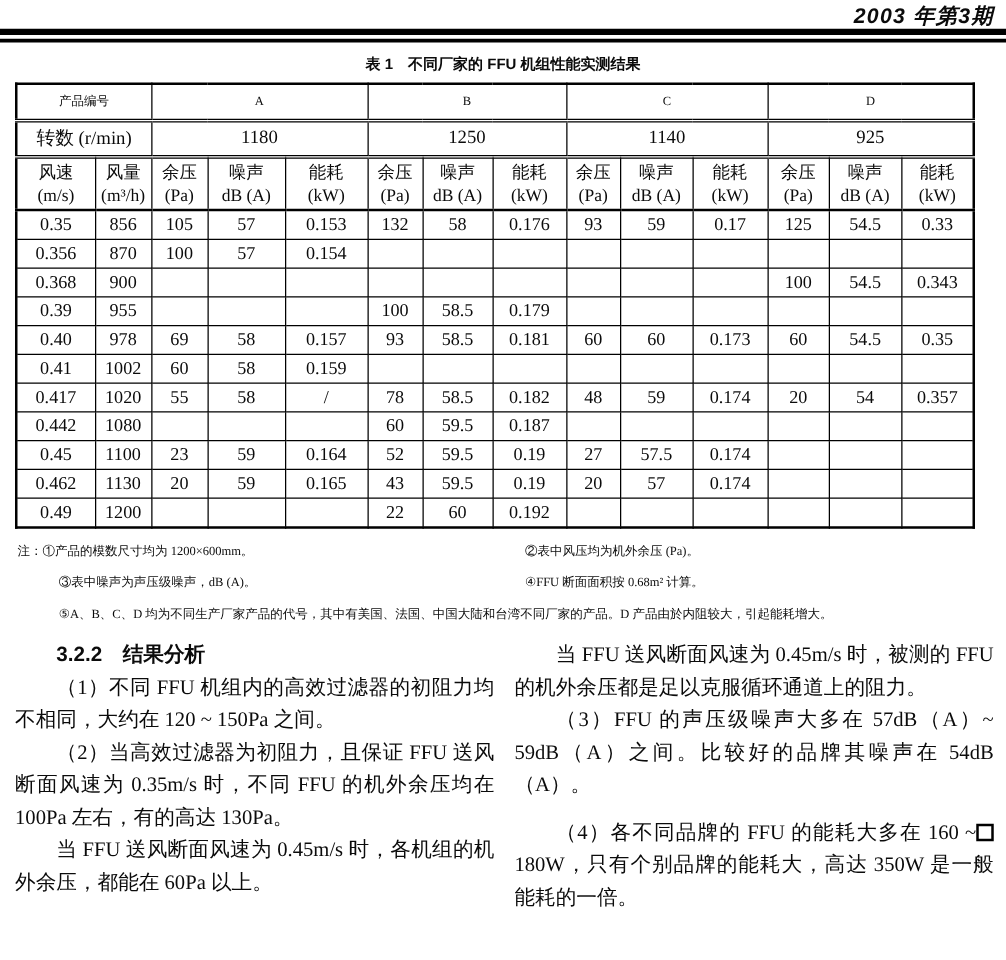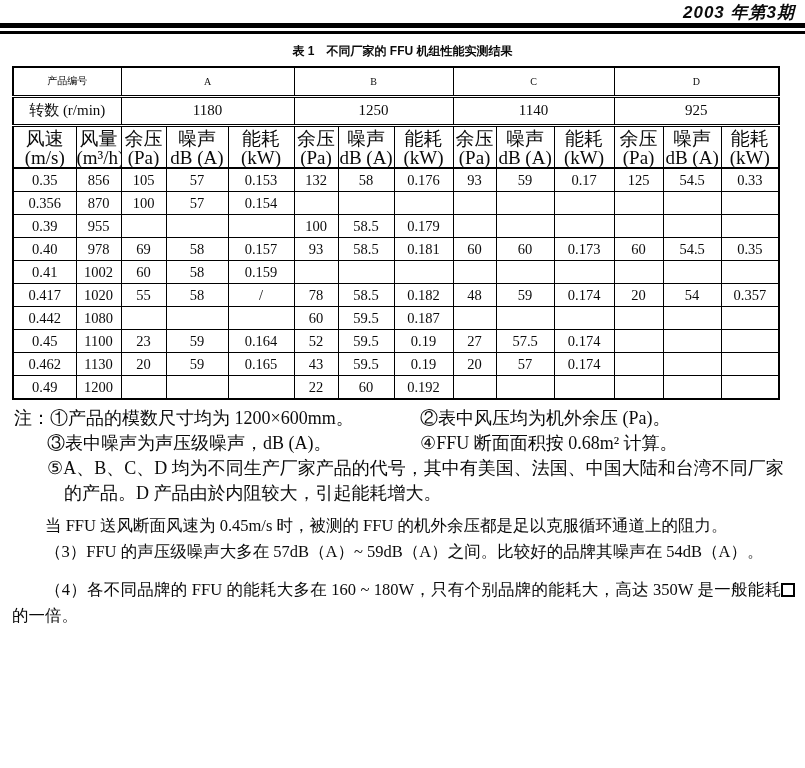--- a/index.html
+++ b/index.html
@@ -33,25 +33,25 @@
   
   table.results {
     border-collapse:collapse; table-layout:fixed;
     margin-left:12px; width:766px;
     border:2px solid #000;
     text-align:center; font-size:15px;
   }
   table.results td { border:1px solid #000; padding:0; overflow:hidden; }
   thead tr.hrow1 td { height:29px; border-bottom:3px double #000; font-size:10px; }
   thead tr.hrow2 td { height:29px; border-bottom:3px double #000; }
-  thead tr.hrow3 td { height:41px; border-bottom:2px solid #000; font-size:19px; line-height:19px; padding-top:2px; }
+  thead tr.hrow3 td { height:41px; border-bottom:2px solid #000; font-size:14px; line-height:19px; padding-top:2px; }
   tbody td { height:22px; line-height:22px; font-size:14.5px; }
 
   
-  .notes { margin:6px 0 0 14px; width:780px; font-size:18px; line-height:25px; }
+  .notes { margin:6px 0 0 14px; width:780px; font-size:10px; line-height:25px; }
   .notes-grid { display:grid; grid-template-columns:406px auto; }
   .note-indent { padding-left:33px; }
   .note5 { padding-left:50px; text-indent:-17px; }
   .note-line { white-space:nowrap; }
 
   
   .columns { display:flex; gap:16px; margin:7px 10px 0 12px; }
   .col { flex:1; font-size:16.5px; line-height:26px; text-align:justify; }
   .col p { margin:0; text-indent:2em; }
   .section-heading {
@@ -194,20 +194,36 @@
           <td></td>
           <td></td>
           <td></td>
           <td></td>
           <td></td>
           <td></td>
           <td></td>
           <td></td>
         </tr>
         <tr>
+          <td>0.368</td>
+          <td>900</td>
+          <td></td>
+          <td></td>
+          <td></td>
+          <td></td>
+          <td></td>
+          <td></td>
+          <td></td>
+          <td></td>
+          <td></td>
+          <td>100</td>
+          <td>54.5</td>
+          <td>0.343</td>
+        </tr>
+        <tr>
           <td>0.39</td>
           <td>955</td>
           <td></td>
           <td></td>
           <td></td>
           <td>100</td>
           <td>58.5</td>
           <td>0.179</td>
           <td></td>
           <td></td>
@@ -336,19 +352,25 @@
       <div class="note-line"><span>注：</span><span>①产品的模数尺寸均为 1200×600mm。</span></div>
       <div class="note-line">②表中风压均为机外余压 (Pa)。</div>
       <div class="note-line note-indent">③表中噪声为声压级噪声，dB (A)。</div>
       <div class="note-line">④FFU 断面面积按 0.68m² 计算。</div>
     </div>
     <div class="note5">⑤A、B、C、D 均为不同生产厂家产品的代号，其中有美国、法国、中国大陆和台湾不同厂家的产品。D 产品由於内阻较大，引起能耗增大。</div>
   </div>
 
   <div class="columns">
     <div class="col">
+      <div class="section-heading">3.2.2　结果分析</div>
+      <p>（1）不同 FFU 机组内的高效过滤器的初阻力均不相同，大约在 120 ~ 150Pa 之间。</p>
+      <p>（2）当高效过滤器为初阻力，且保证 FFU 送风断面风速为 0.35m/s 时，不同 FFU 的机外余压均在 100Pa 左右，有的高达 130Pa。</p>
+      <p>当 FFU 送风断面风速为 0.45m/s 时，各机组的机外余压，都能在 60Pa 以上。</p>
+    </div>
+    <div class="col">
       <p>当 FFU 送风断面风速为 0.45m/s 时，被测的 FFU 的机外余压都是足以克服循环通道上的阻力。</p>
       <p>（3）FFU 的声压级噪声大多在 57dB（A）~ 59dB（A）之间。比较好的品牌其噪声在 54dB（A）。</p>
       <p class="gap-top"><span class="endbox"></span><span>（4）各不同品牌的 FFU 的能耗大多在 160 ~ 180W，只有个别品牌的能耗大，高达 350W 是一般能耗的一倍。</span></p>
     </div>
   </div>
 
 </div>
 
 </body></html>

